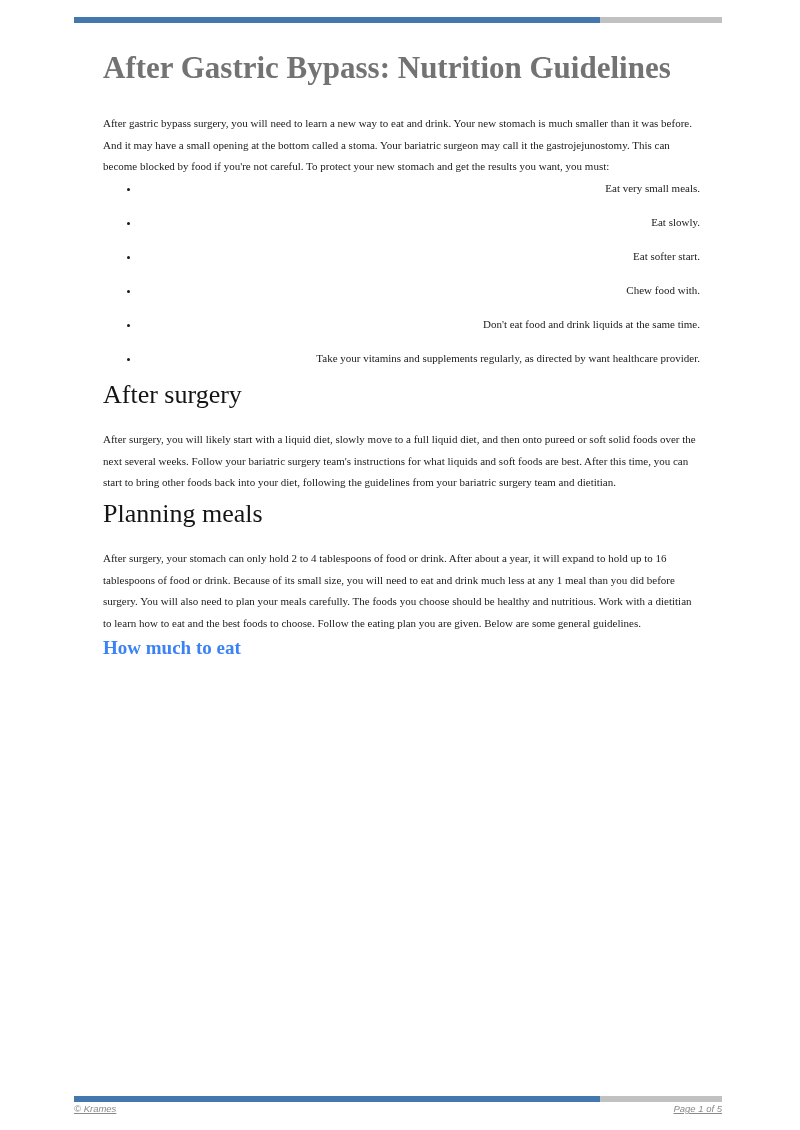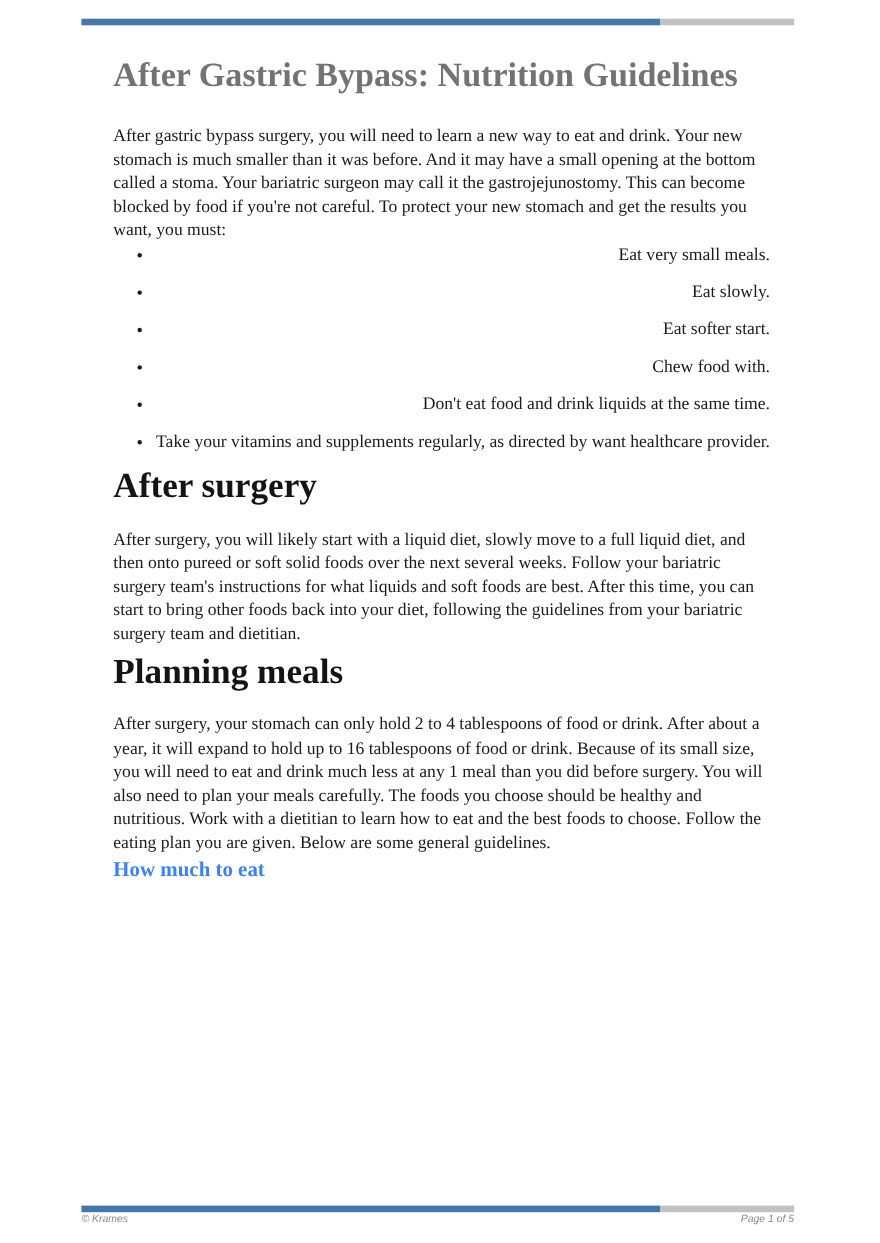--- a/index.html
+++ b/index.html
@@ -33,38 +33,38 @@
     width: 597px;
   }
   h1 {
     margin: 49px 0 0 0;
     font-size: 31px;
     line-height: 1.2;
     font-weight: 700;
     color: #737373;
   }
   .body-text {
-    font-size: 16px;
+    font-size: 11px;
     line-height: 21.5px;
     margin: 0;
   }
   p.intro { margin-top: 27px; }
   ul.guidelines {
     margin: 0;
     padding: 0 0 0 37px;
     list-style: disc;
     text-align: right;
   }
   ul.guidelines li { margin: 0 0 12.5px 0; }
   ul.guidelines li:last-child { margin-bottom: 9px; }
   p.after-list { margin-top: 0; }
   h2 {
-    font-size: 32px;
+    font-size: 26px;
     line-height: 1.2;
-    font-weight: 700;
+    font-weight: 400;
     margin: 10px 0 0 0;
     color: #141414;
   }
   h2.second { margin-top: 4px; }
   p.section-body { margin-top: 19px; }
   h3 {
     font-size: 19px;
     line-height: 1.2;
     font-weight: 700;
     margin: 3px 0 0 0;
@@ -88,20 +88,21 @@
     top: 7px;
     left: 74px;
     width: 648px;
     display: flex;
     justify-content: space-between;
     align-items: center;
     font-family: "Liberation Sans", sans-serif;
     font-style: italic;
     font-size: 9.5px;
     color: #8a8a8a;
+    text-decoration: underline;
   }
 </style>
 </head>
 <body>
 
 <div class="rule rule-top">
   <div class="seg-blue"></div>
   <div class="seg-gray"></div>
 </div>
 

